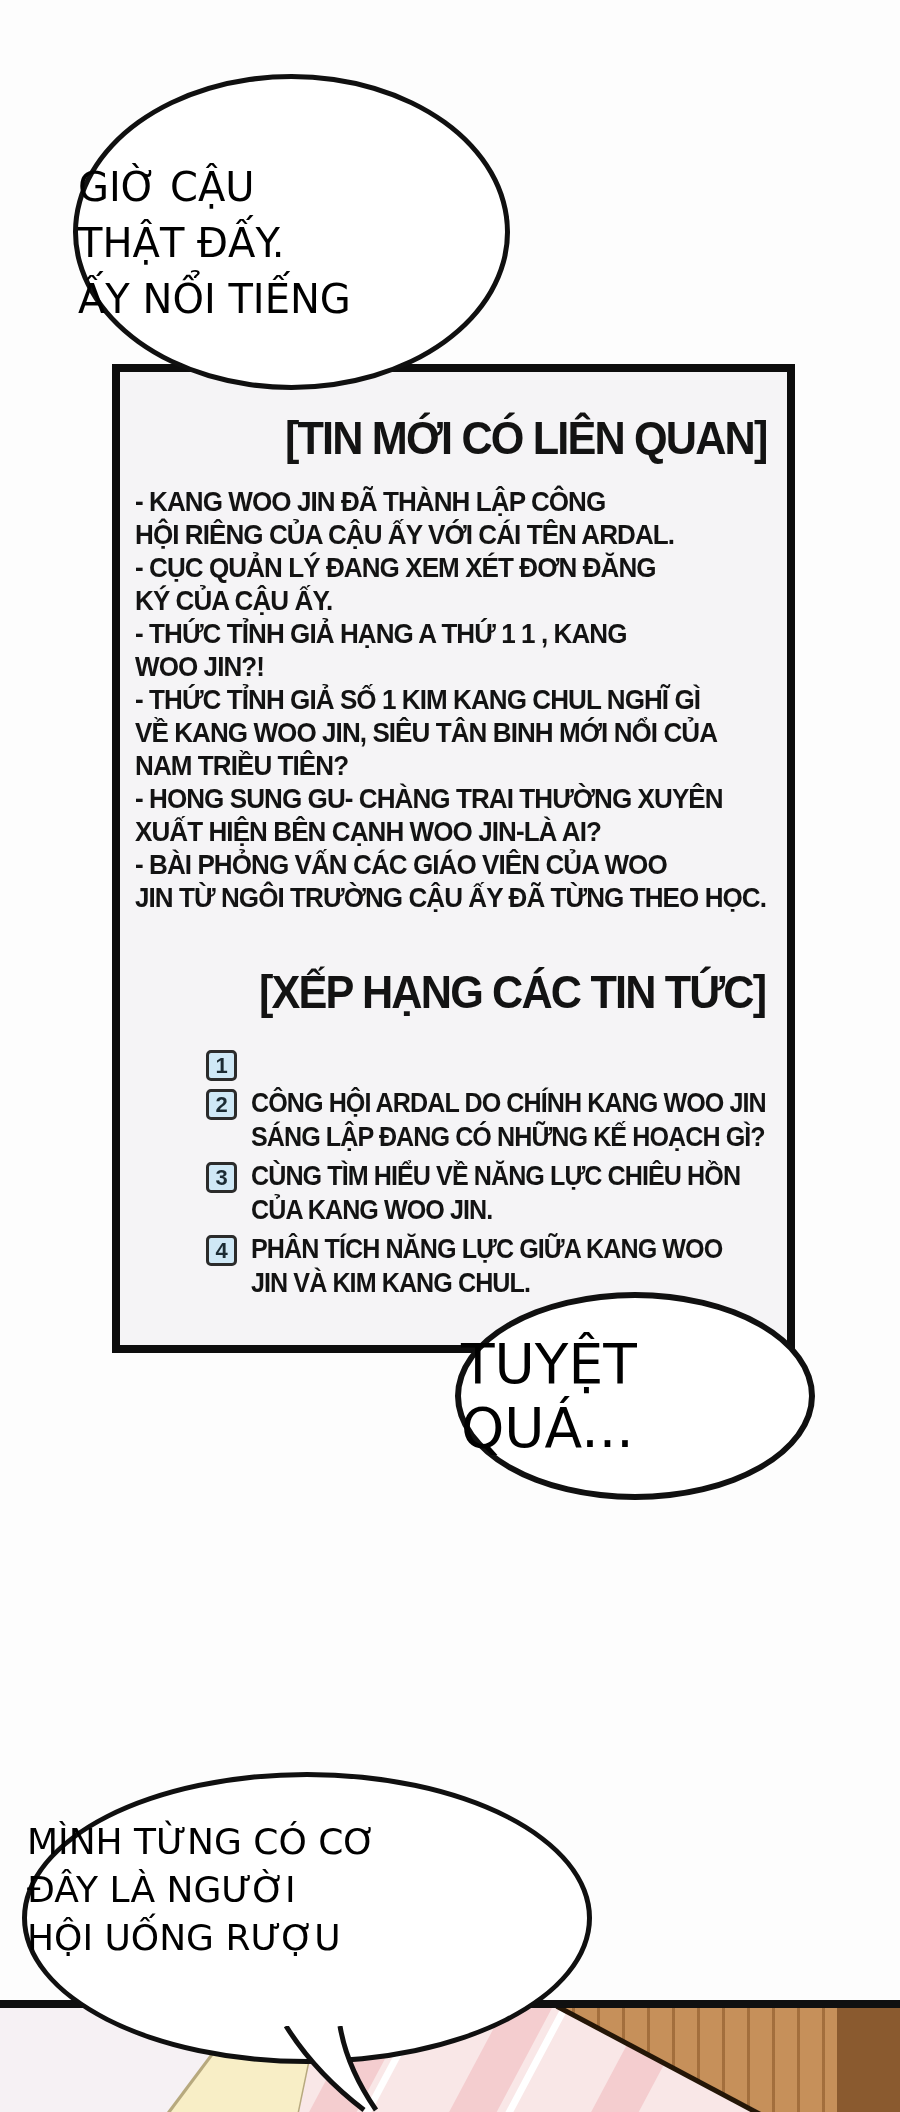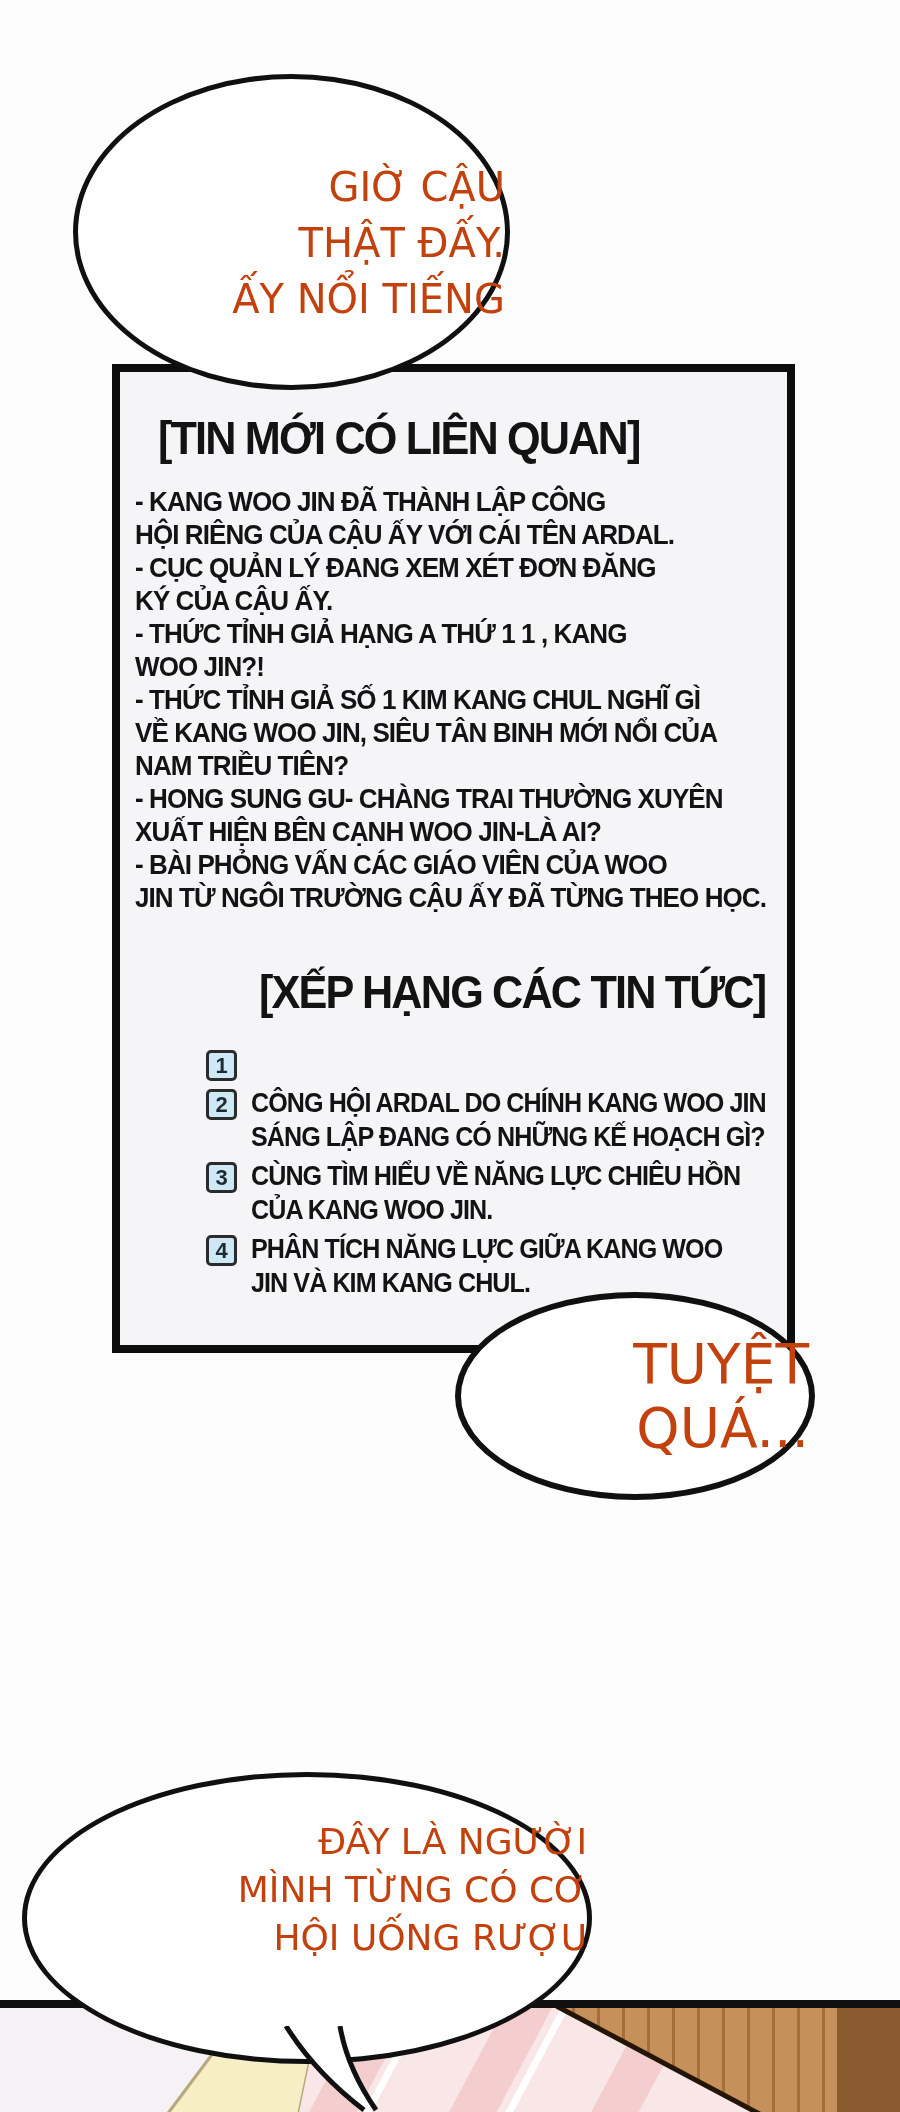--- a/index.html
+++ b/index.html
@@ -2,33 +2,33 @@
 <html><head>
 <meta charset="utf-8">
 <style>
   html,body{margin:0;padding:0;background:#ffffff;}
   .page{position:relative;width:900px;height:2112px;background:#fdfdfd;overflow:hidden;
         font-family:"Liberation Sans",sans-serif;color:#131313;}
 
   
   .bubble{position:absolute;background:#ffffff;border:5px solid #101010;border-radius:50%;
           box-sizing:border-box;z-index:5;
-          font-family:"DejaVu Sans",sans-serif;color:#c2410c;text-align:right;}
+          font-family:"DejaVu Sans",sans-serif;color:#000000;text-align:left;}
   .bubble-top{left:73px;top:74px;width:437px;height:316px;padding-top:80px;
               font-size:40px;line-height:56px;letter-spacing:0px;}
   .bubble-great{left:455px;top:1292px;width:360px;height:208px;border-width:6px;
                 display:flex;align-items:center;justify-content:center;
                 font-size:55px;z-index:6;}
   .bubble-bottom{left:22px;top:1772px;width:570px;height:292px;padding-top:41px;
                  font-size:36px;line-height:48px;z-index:7;}
 
   
   .news-panel{position:absolute;left:112px;top:364px;width:683px;height:989px;
               background:#f5f4f6;border:8px solid #0d0d0d;box-sizing:border-box;z-index:2;}
-  .np-header{margin:38px 0 0 0;text-align:left;font-size:47px;font-weight:bold;
+  .np-header{margin:38px 0 0 8px;text-align:right;font-size:47px;font-weight:bold;
              letter-spacing:-2px;white-space:nowrap;padding-left:17px;}
   .np-header > span{display:inline-block;transform:scaleX(0.92);transform-origin:50% 50%;}
   .np-bullets{margin:20px 0 0 15px;}
   .np-line{font-size:28px;font-weight:bold;line-height:33px;letter-spacing:-1px;
            white-space:nowrap;transform:scaleX(0.93);transform-origin:0 50%;}
   .np-rank-header{margin:50px 0 0 0;text-align:right;font-size:47px;font-weight:bold;
                   letter-spacing:-2px;white-space:nowrap;}
   .np-rank-header > span{display:inline-block;transform:scaleX(0.92);transform-origin:50% 50%;}
   .rank-list{margin:28px 0 0 86px;}
   .rank-item{display:flex;align-items:flex-start;margin:0 0 5px 0;}
@@ -140,22 +140,22 @@
     <div>GIỜ CẬU</div>
     <div>THẬT ĐẤY.</div>
     <div>ẤY NỔI TIẾNG</div>
   </div>
 
   <div class="bubble bubble-great">
     <div>TUYỆT QUÁ...</div>
   </div>
 
   <div class="bubble bubble-bottom">
+    <div>MÌNH TỪNG CÓ CƠ</div>
     <div>ĐÂY LÀ NGƯỜI</div>
-    <div>MÌNH TỪNG CÓ CƠ</div>
     <div>HỘI UỐNG RƯỢU</div>
   </div>
 
   <svg class="tail" width="112" height="90" viewBox="0 0 112 90">
     <path d="M18,0 C38,32 62,58 96,84 L108,84 C86,52 76,24 72,0 Z" fill="#ffffff" stroke="none"></path>
     <path d="M18,0 C38,32 62,58 96,84" fill="none" stroke="#101010" stroke-width="5"></path>
     <path d="M72,0 C76,24 86,52 108,84" fill="none" stroke="#101010" stroke-width="5"></path>
   </svg>
 
 </div>

